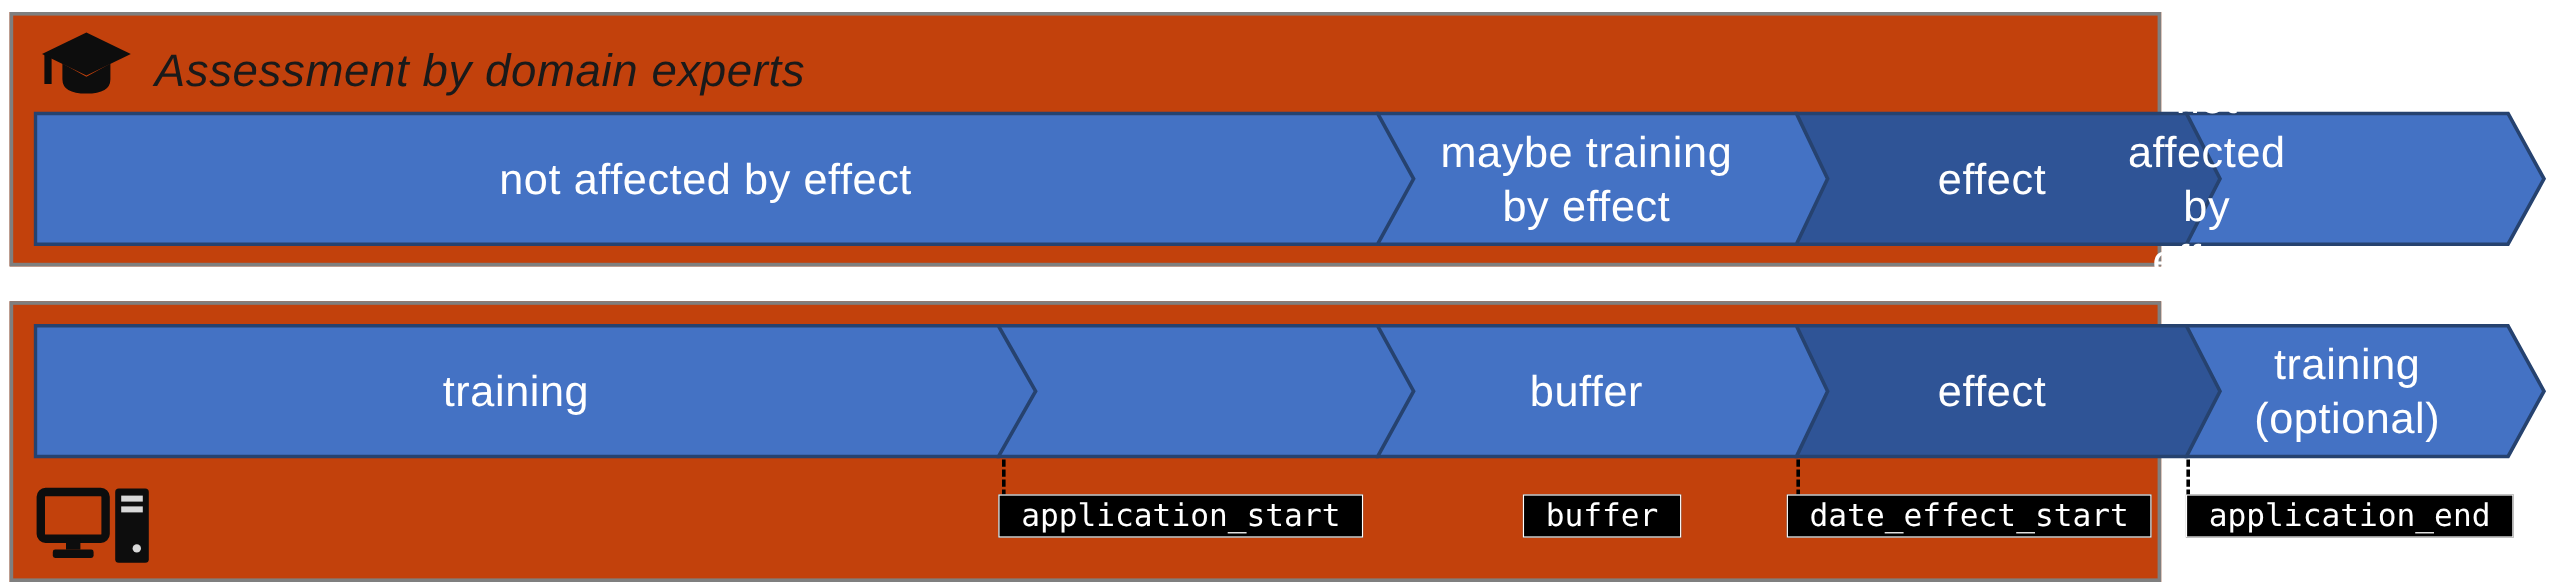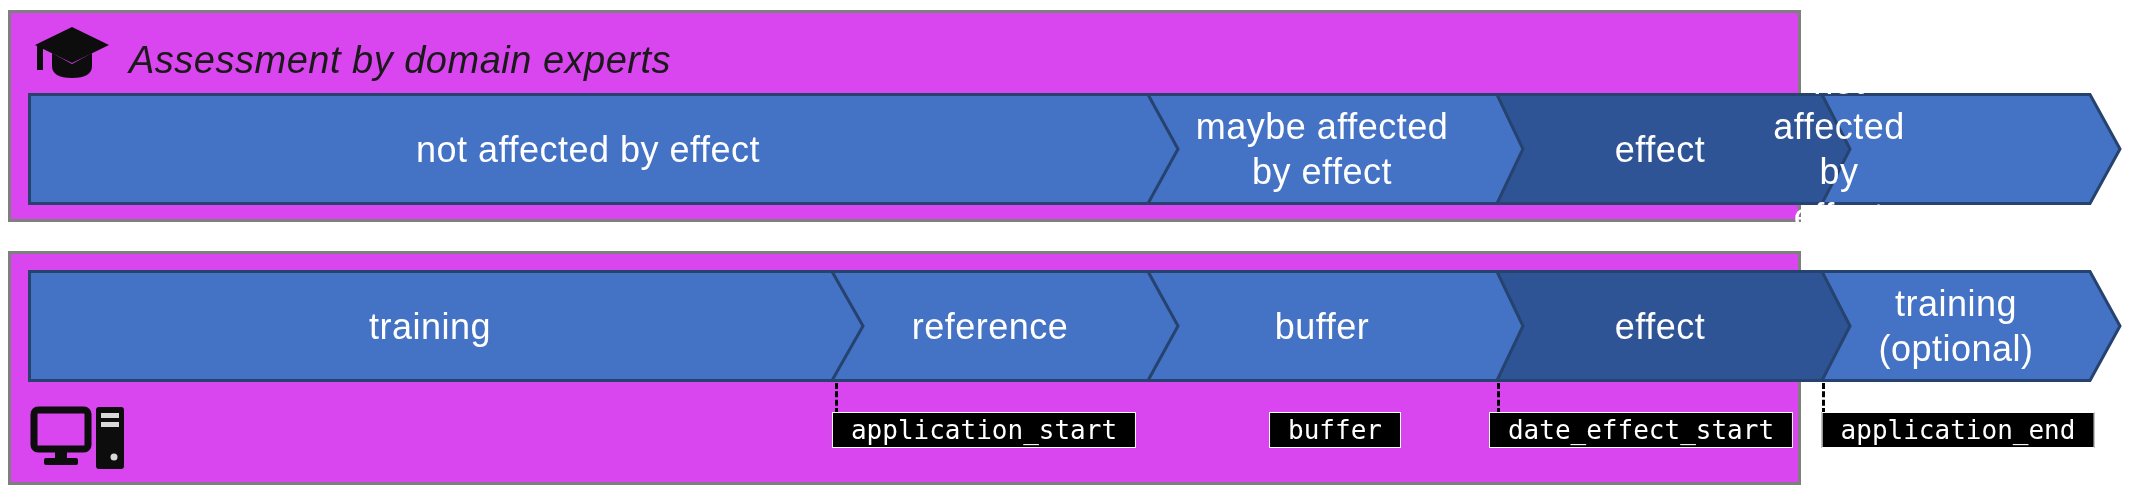--- a/index.html
+++ b/index.html
@@ -1,21 +1,21 @@
 <!DOCTYPE html>
 <html><head>
 <meta charset="utf-8">
 <style>
   html,body{margin:0;padding:0;}
   body{
     width:2146px;height:486px;position:relative;background:#ffffff;
     font-family:"Liberation Sans",sans-serif;overflow:hidden;
   }
   .panel{
-    position:absolute;left:8px;width:1793px;background:#d946ef;
+    position:absolute;left:8px;width:1793px;background:#c2410c;
     border:3px solid #7F7F7F;box-sizing:border-box;
   }
   #expert-panel{top:10px;height:212px;}
   #ds-panel{top:251px;height:234px;}
 
   .panel-title{
     position:absolute;font-style:italic;font-size:38px;color:#1a1a1a;
     white-space:nowrap;letter-spacing:0.5px;
   }
   #expert-title{left:118px;top:26px;}
@@ -63,39 +63,38 @@
 
   <svg class="bar-svg" id="expert-bar-svg" viewBox="0 0 2095 112">
 
     <polygon points="1794,1.5 2062,1.5 2092,56 2062,110.5 1794,110.5" stroke="#26426F" stroke-width="3" fill="#4472C4"></polygon>
     <polygon points="1469,1.5 1794,1.5 1822,56 1794,110.5 1469,110.5" stroke="#26426F" stroke-width="3" fill="#2F5496"></polygon>
     <polygon points="1120,1.5 1469,1.5 1495,56 1469,110.5 1120,110.5" stroke="#26426F" stroke-width="3" fill="#4472C4"></polygon>
     <polygon points="1.5,1.5 1120,1.5 1150,56 1120,110.5 1.5,110.5" stroke="#26426F" stroke-width="3" fill="#4472C4"></polygon>
   </svg>
 
   <div class="seg-label expert-label" style="left:577px">not affected by effect</div>
-  <div class="seg-label expert-label" style="left:1311px">maybe affected
+  <div class="seg-label expert-label" style="left:1311px">maybe training
 by effect</div>
   <div class="seg-label expert-label" style="left:1649px">effect</div>
   <div class="seg-label expert-label" style="left:1828px">not affected
 by effect</div>
 </div>
 
 <div class="panel" id="ds-panel">
 
   <svg class="bar-svg" id="ds-bar-svg" viewBox="0 0 2095 112">
     <polygon points="1794,1.5 2062,1.5 2092,56 2062,110.5 1794,110.5" stroke="#26426F" stroke-width="3" fill="#4472C4"></polygon>
     <polygon points="1469,1.5 1794,1.5 1822,56 1794,110.5 1469,110.5" stroke="#26426F" stroke-width="3" fill="#2F5496"></polygon>
     <polygon points="1120,1.5 1469,1.5 1495,56 1469,110.5 1120,110.5" stroke="#26426F" stroke-width="3" fill="#4472C4"></polygon>
     <polygon points="804,1.5 1120,1.5 1150,56 1120,110.5 804,110.5" stroke="#26426F" stroke-width="3" fill="#4472C4"></polygon>
     <polygon points="1.5,1.5 804,1.5 835,56 804,110.5 1.5,110.5" stroke="#26426F" stroke-width="3" fill="#4472C4"></polygon>
   </svg>
 
   <div class="seg-label ds-label" style="left:419px">training</div>
-  <div class="seg-label ds-label" style="left:979px">reference</div>
   <div class="seg-label ds-label" style="left:1311px">buffer</div>
   <div class="seg-label ds-label" style="left:1649px">effect</div>
   <div class="seg-label ds-label" style="left:1945px">training
 (optional)</div>
 
   <div class="dash-line" style="left:824px"></div>
   <div class="dash-line" style="left:1486px"></div>
   <div class="dash-line" style="left:1811px"></div>
 
   <div class="marker" style="left:973px">application_start</div>

